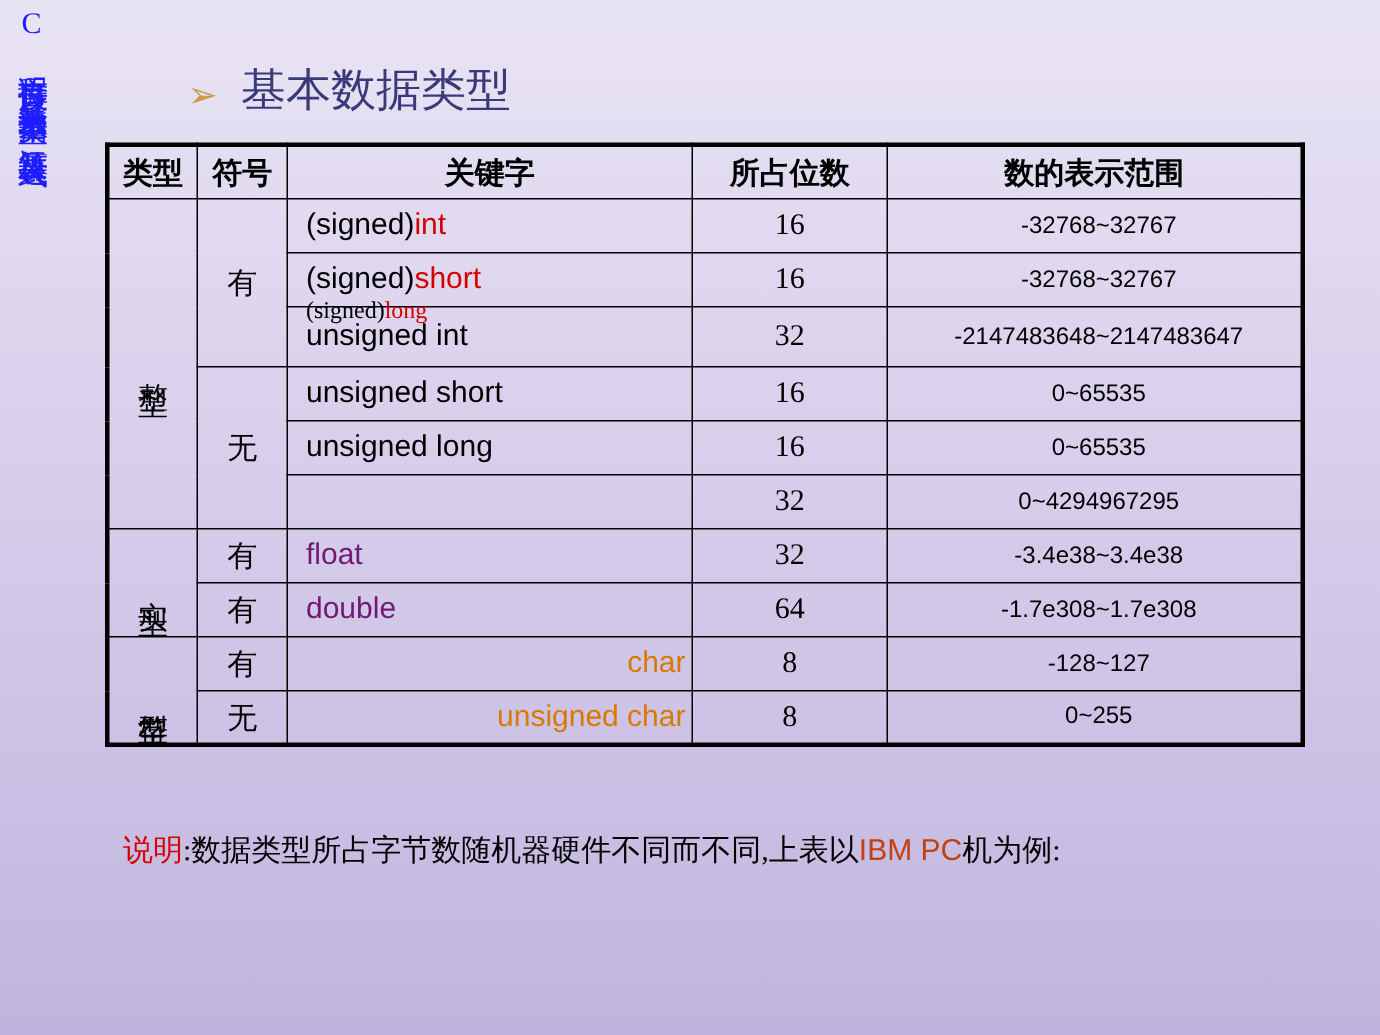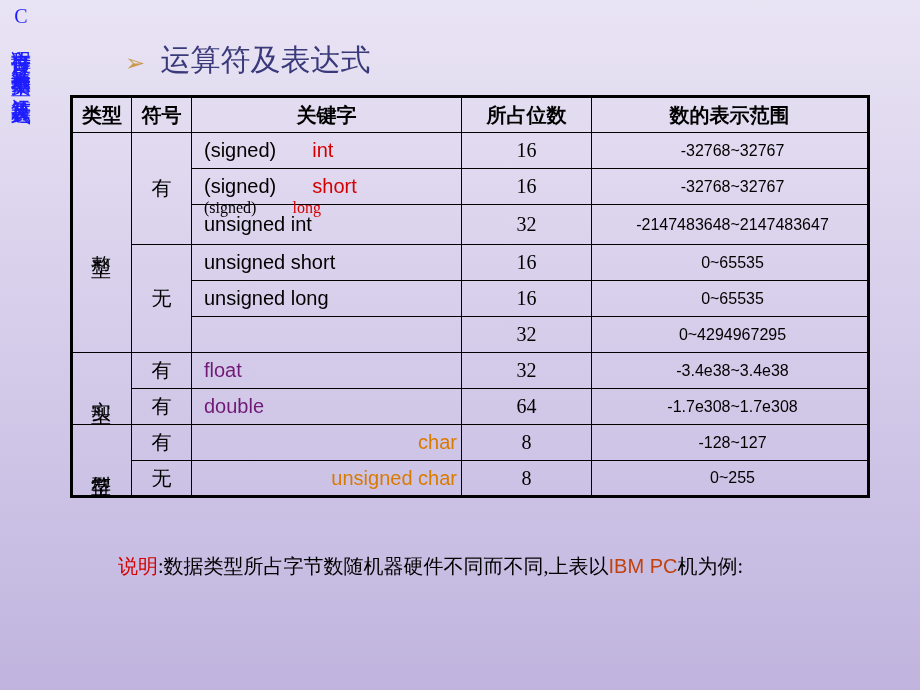--- a/index.html
+++ b/index.html
@@ -57,21 +57,21 @@
       color: #000;
       text-align: center;
       height: 36px;
       padding: 0 4px;
       vertical-align: middle;
     }
     table { border: 3px solid #000; }
     .kw-cell { text-align: left; padding-left: 12px; font-family: Arial, sans-serif; }
     .range-cell { text-align: center; padding-left: 10px; font-family: Arial, sans-serif; font-size: 16px; }
     .zh { font-family: "SimSun", serif; }
-    .red { color: #d40000; padding-left: 36px; }
+    .red { color: #d40000; }
     .blue-text { color: #701a75; }
     .orange { color: #d97a00; text-align: right; }
     .black { color: #000; }
     .note {
       position: absolute;
       left: 70px;
       top: 553px;
       font-size: 20px;
       font-family: "SimSun", serif;
     }
@@ -87,21 +87,21 @@
 <body>
 
 <div class="sidebar">
   <span class="blue">C</span>
   <span class="blue vertical" style="margin-top:6px;">语言程序设计</span>
   <span class="blue vertical" style="margin-top:12px;">第二章基本数据类型、运算符及表达式</span>
 </div>
 
 <div class="header">
   <span class="arrow">➢</span>
-  <span>运算符及表达式</span>
+  <span>基本数据类型</span>
 </div>
 
 <div class="table-wrap">
 <table>
   <tbody>
         <tr>
     <th style="width:60px;">类型</th>
     <th style="width:60px;">符号</th>
     <th style="width:270px;margin-top:20px;">关键字</th>
     <th style="width:130px;">所占位数</th>

